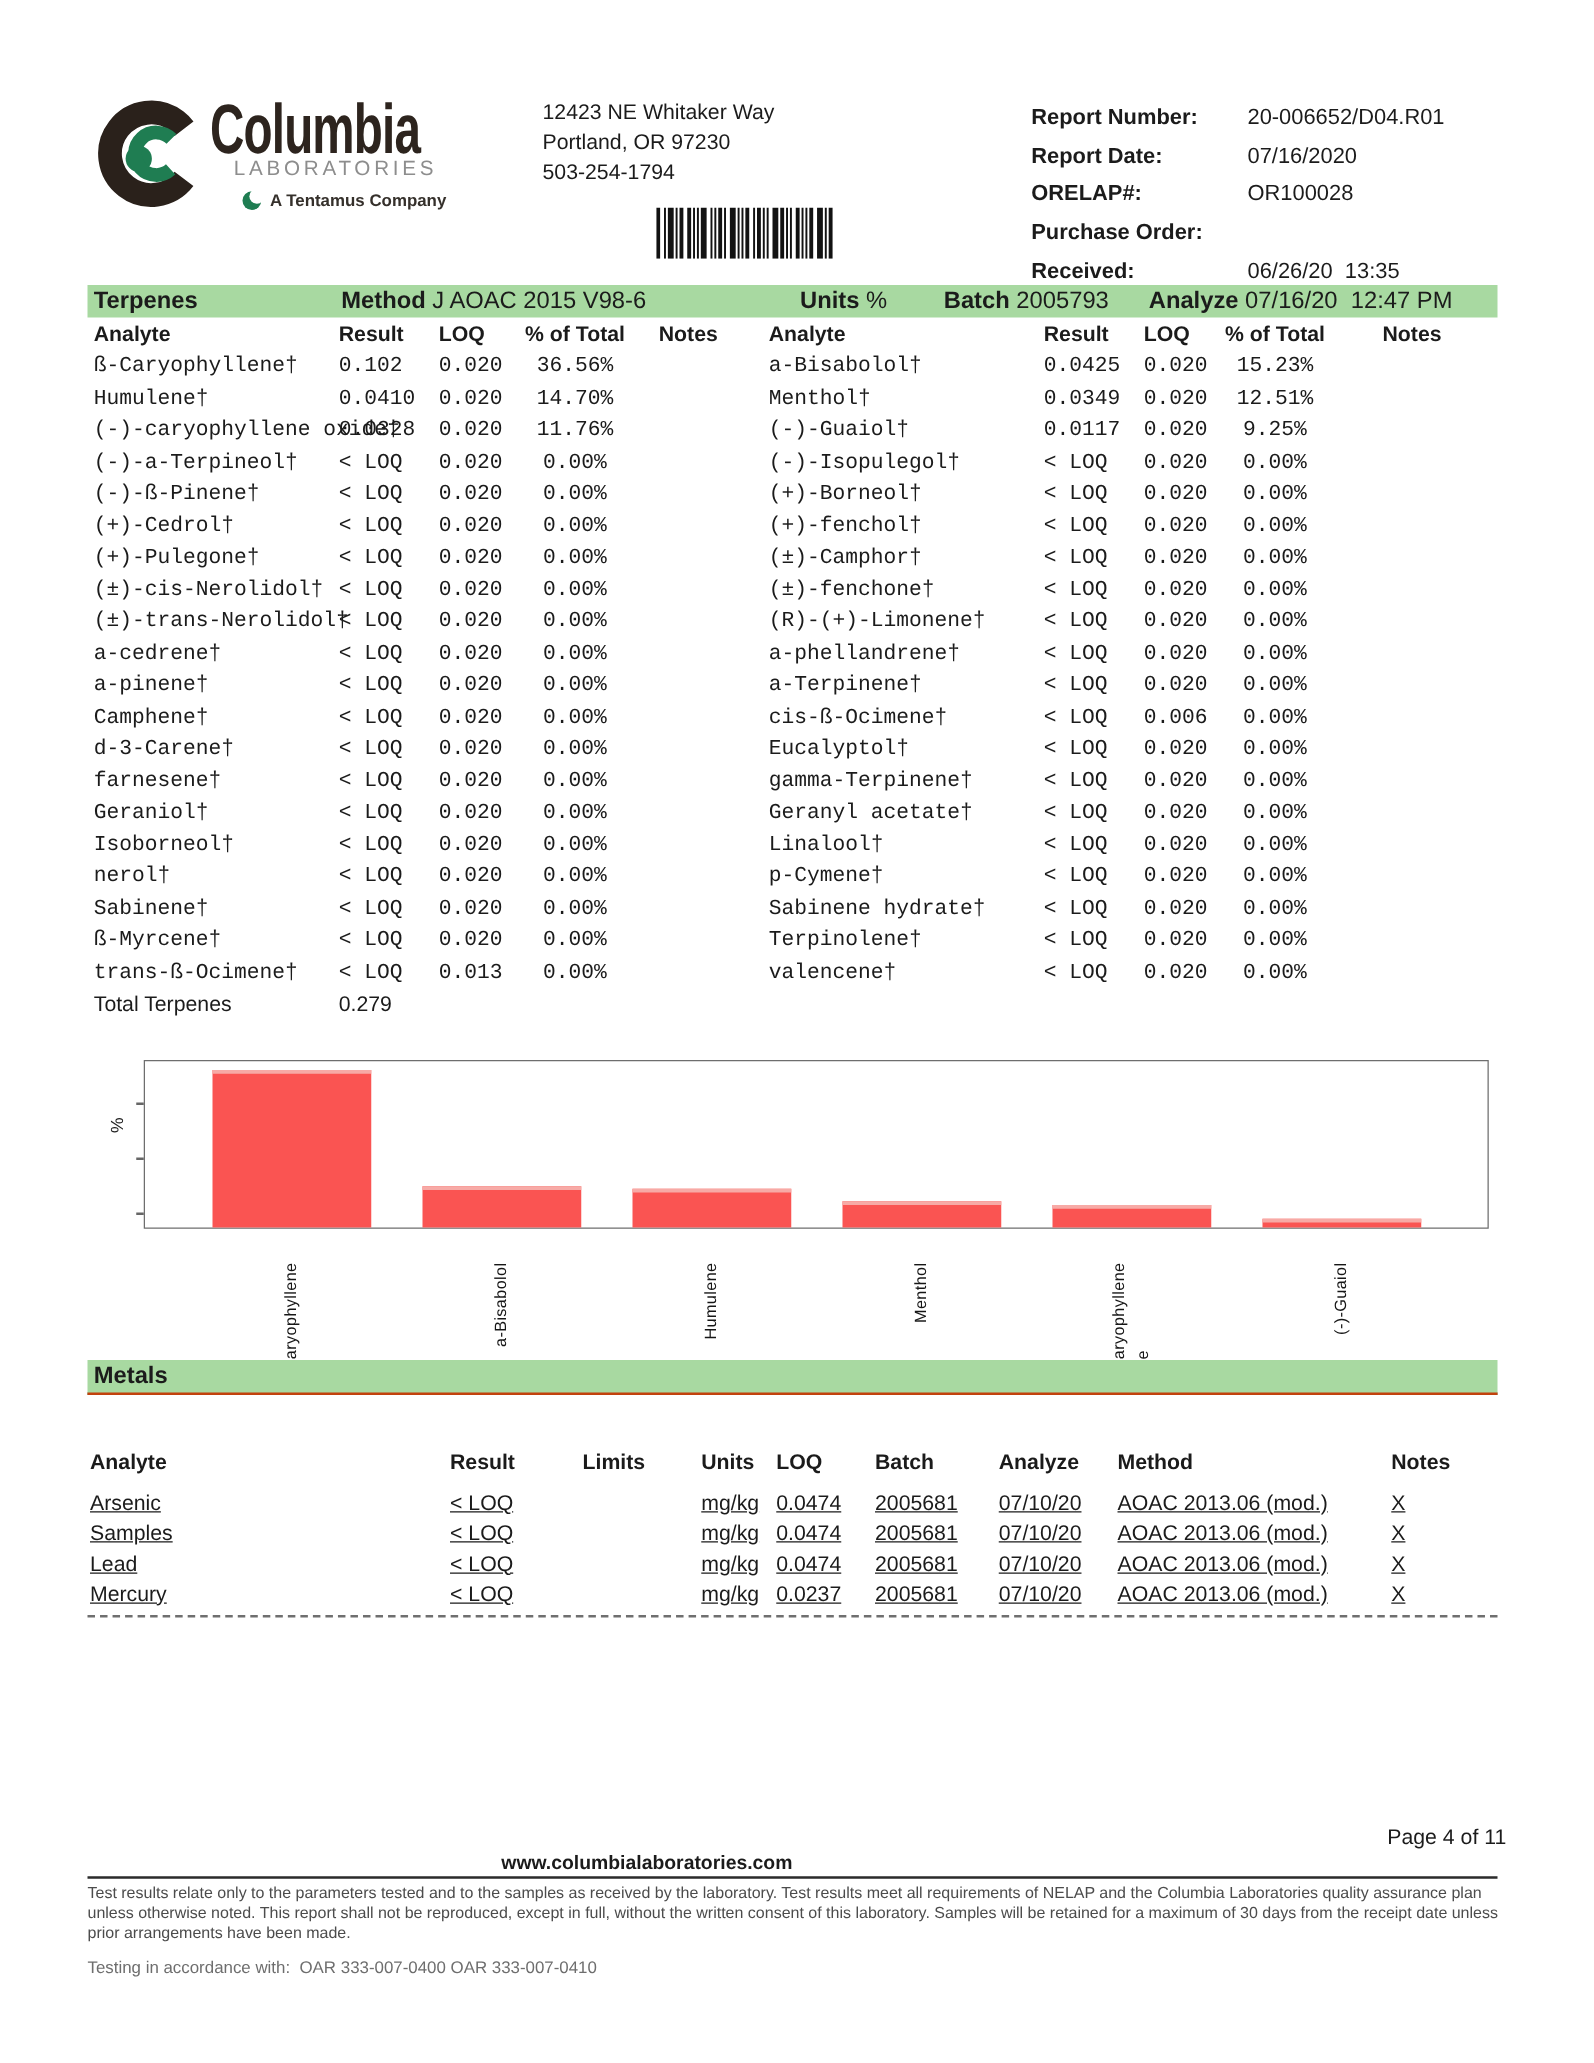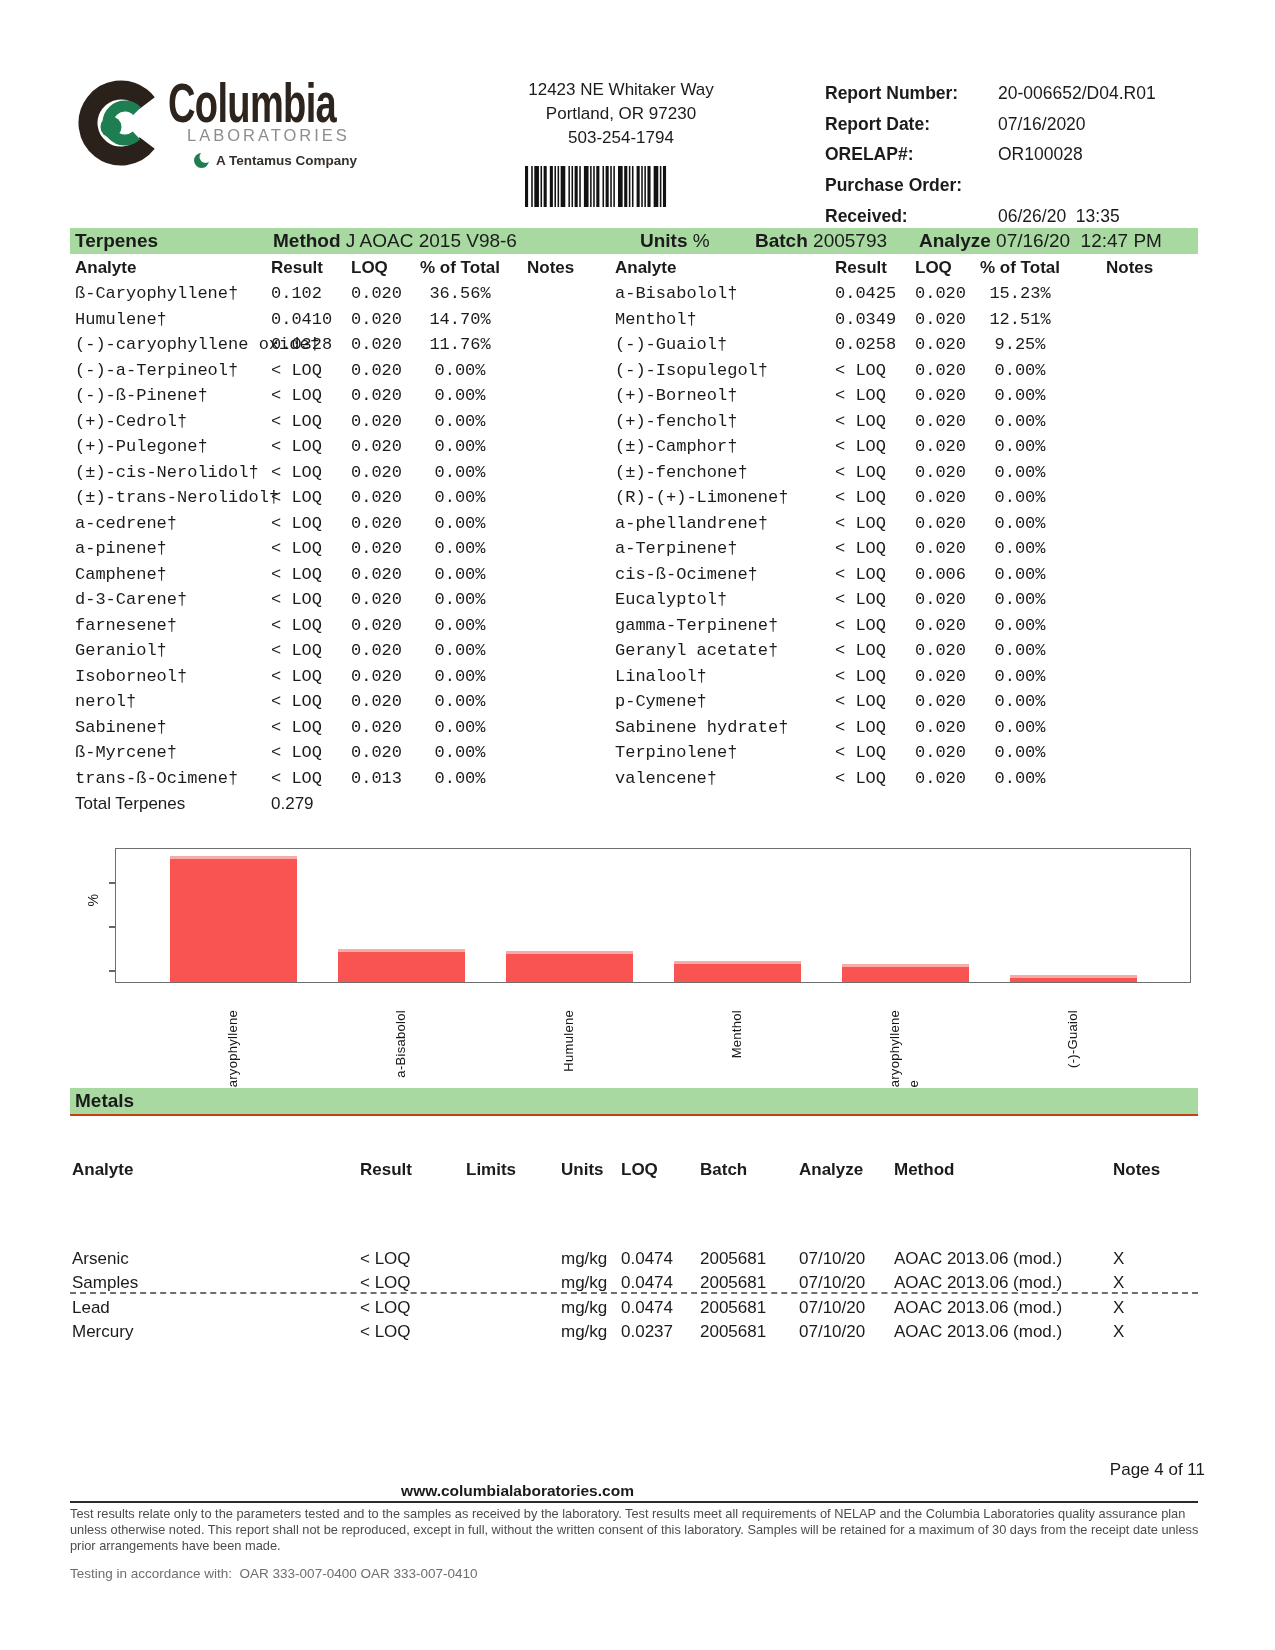--- a/index.html
+++ b/index.html
@@ -6,21 +6,21 @@
   .page{position:relative;width:1275px;height:1650px;background:#ffffff;margin:0 auto;
         font-family:"Liberation Sans",sans-serif;color:#1b1b1b;overflow:hidden;}
 
   
   .logo-mark{position:absolute;left:78px;top:72px;}
   .brand{position:absolute;left:168px;top:70px;font-size:56px;font-weight:bold;color:#2d241e;
          transform:scaleX(0.68);transform-origin:left top;white-space:nowrap;letter-spacing:-1px;}
   .brand-sub{position:absolute;left:187px;top:126px;font-size:16.5px;color:#8d8d8d;letter-spacing:3px;white-space:nowrap;}
   .tagline{position:absolute;left:193px;top:152px;display:flex;align-items:center;gap:6px;}
   .tagline-text{font-size:13.5px;font-weight:bold;color:#35302b;}
-  .address{position:absolute;left:469px;top:78px;width:304px;text-align:center;font-size:17px;line-height:24px;}
+  .address{position:absolute;left:434px;top:78px;width:304px;text-align:left;font-size:17px;line-height:24px;}
   .barcode{position:absolute;left:525px;top:166px;}
   #report-info{position:absolute;left:825px;top:78px;font-size:17.5px;}
   .ri-row{display:flex;height:30.8px;align-items:center;}
   .ri-label{font-weight:bold;width:173px;}
   .ri-value{white-space:pre;}
 
   
   .secbar{position:absolute;left:70px;width:1128px;height:26px;background:#a8d9a1;font-size:19px;}
   .sb{position:absolute;top:50%;transform:translateY(-50%);white-space:pre;}
   .sb b{font-weight:bold;}
@@ -55,21 +55,21 @@
 
   
   .dash{position:absolute;left:70px;width:1128px;height:0;border-top:2px dashed #6f6f6f;}
   #dash1{top:1114px;}
   #dash2{top:1292px;}
 
   
   .mgrid{position:absolute;left:70px;width:1128px;display:grid;font-size:17px;
          grid-template-columns:290px 106px 95px 60px 79px 99px 95px 216px 88px;}
   #metals-head{top:1158px;grid-auto-rows:24px;line-height:24px;font-weight:bold;}
-  #metals-body{top:1247px;grid-auto-rows:24.3px;line-height:24.3px;}
+  #metals-body{top:1191px;grid-auto-rows:24.3px;line-height:24.3px;text-decoration:underline;}
   .mc{white-space:pre;}
   .m-analyte{padding-left:2px;}
   .m-notes{padding-left:3px;}
 
   
   #page-label{position:absolute;right:70px;top:1460px;font-size:17px;}
   #website{position:absolute;left:0;top:1482px;width:1035px;text-align:center;font-weight:bold;font-size:15.5px;}
   #footline{position:absolute;left:70px;top:1501px;width:1128px;height:0;border-top:2.5px solid #2b2b2b;}
   #disclaimer{position:absolute;left:70px;top:1506px;width:1132px;font-size:12.8px;line-height:16.2px;color:#4c4c4c;}
   #accordance{position:absolute;left:70px;top:1566px;font-size:13.5px;color:#6e6e6e;white-space:pre;}
@@ -288,21 +288,21 @@
       <div class="tc c-result">0.0425</div>
       <div class="tc c-loq">0.020</div>
       <div class="tc c-pct">15.23%</div>
       <div class="tc c-notes"></div>
       <div class="tc c-analyte">Menthol†</div>
       <div class="tc c-result">0.0349</div>
       <div class="tc c-loq">0.020</div>
       <div class="tc c-pct">12.51%</div>
       <div class="tc c-notes"></div>
       <div class="tc c-analyte">(-)-Guaiol†</div>
-      <div class="tc c-result">0.0258</div>
+      <div class="tc c-result">0.0117</div>
       <div class="tc c-loq">0.020</div>
       <div class="tc c-pct">9.25%</div>
       <div class="tc c-notes"></div>
       <div class="tc c-analyte">(-)-Isopulegol†</div>
       <div class="tc c-result">&lt; LOQ</div>
       <div class="tc c-loq">0.020</div>
       <div class="tc c-pct">0.00%</div>
       <div class="tc c-notes"></div>
       <div class="tc c-analyte">(+)-Borneol†</div>
       <div class="tc c-result">&lt; LOQ</div>

